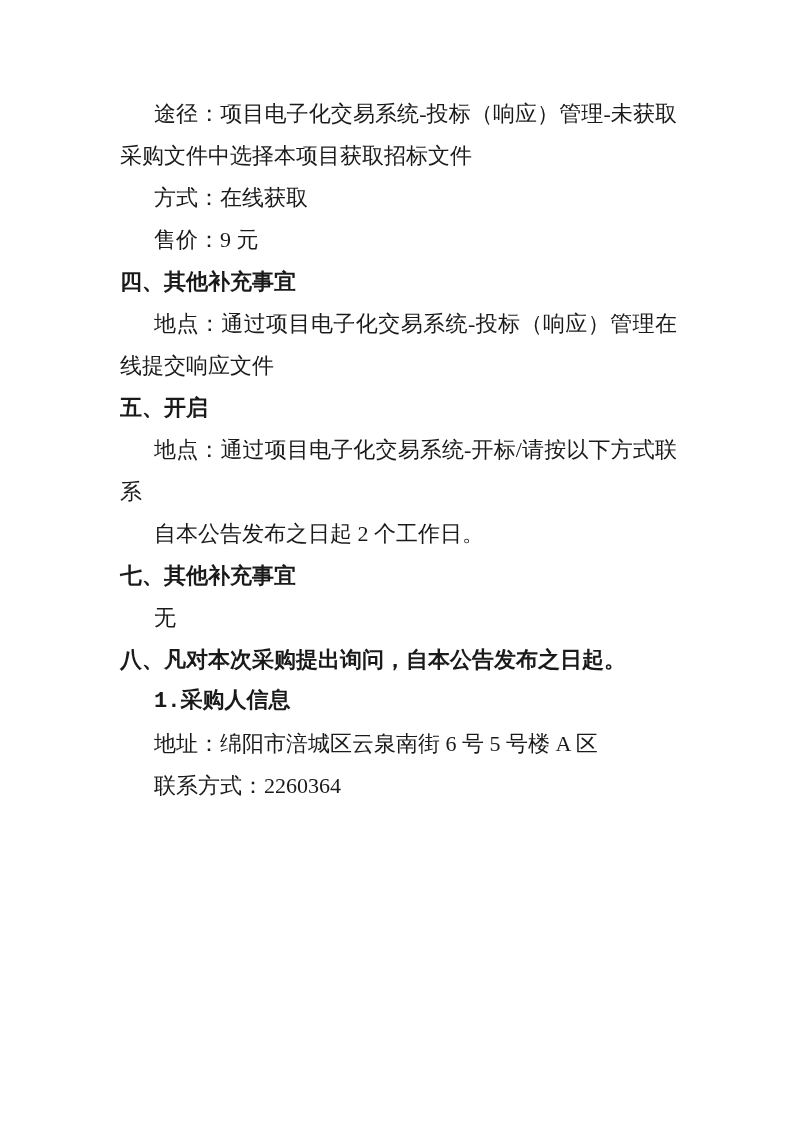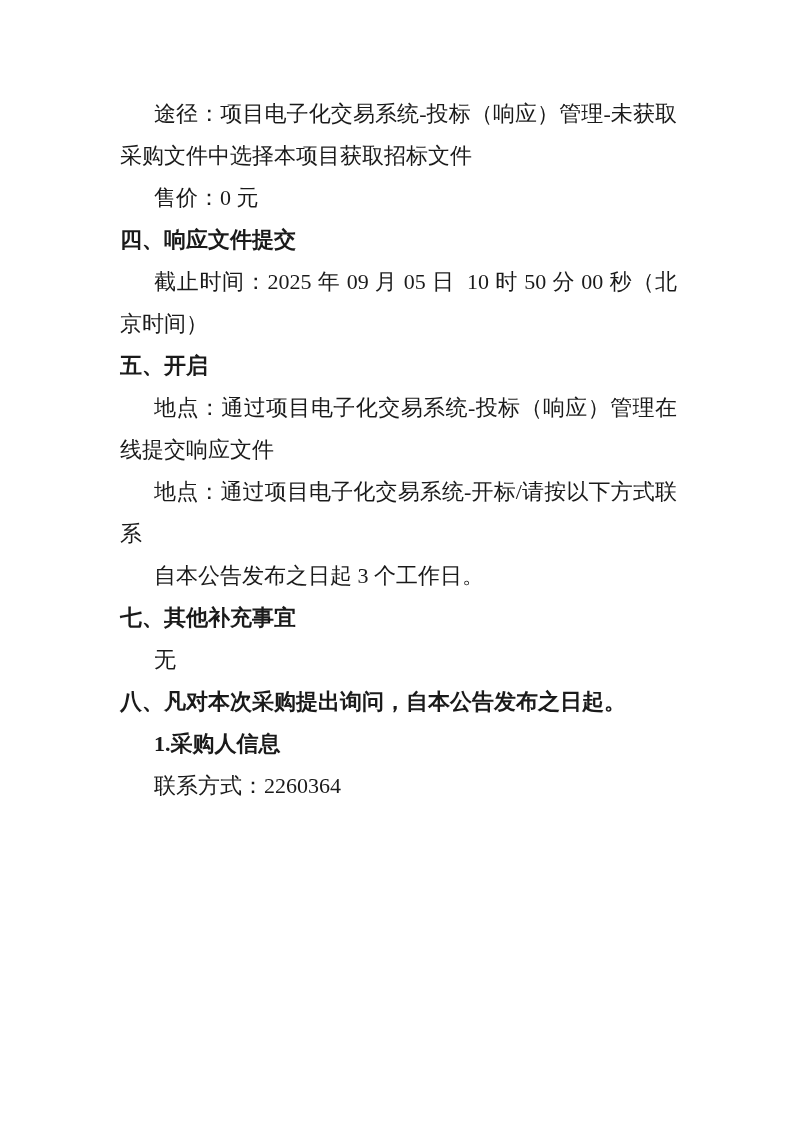--- a/index.html
+++ b/index.html
@@ -29,37 +29,38 @@
   }
   .para.body {
     text-indent: 34px;
   }
   .para.heading {
     font-family: "Liberation Sans", "DejaVu Sans", sans-serif;
     font-weight: 700;
     text-indent: 0;
   }
   .para.subheading {
-    font-family: Liberation Serif, serif;
+    font-family: Liberation Mono, monospace;
     font-weight: 700;
     text-indent: 34px;
   }
 </style>
 </head>
 <body>
 
 <div class="page">
   <div id="doc-content">
       <p class="para body">途径：项目电子化交易系统-投标（响应）管理-未获取采购文件中选择本项目获取招标文件</p>
-      <p class="para body">售价：0 元</p>
-      <p class="para heading">四、响应文件提交</p>
-      <p class="para body">截止时间：2025 年 09 月 05 日  10 时 50 分 00 秒（北京时间）</p>
+      <p class="para body">方式：在线获取</p>
+      <p class="para body">售价：9 元</p>
+      <p class="para heading">四、其他补充事宜</p>
+      <p class="para body">地点：通过项目电子化交易系统-投标（响应）管理在线提交响应文件</p>
       <p class="para heading">五、开启</p>
-      <p class="para body">地点：通过项目电子化交易系统-投标（响应）管理在线提交响应文件</p>
       <p class="para body">地点：通过项目电子化交易系统-开标/请按以下方式联系</p>
-      <p class="para body">自本公告发布之日起 3 个工作日。</p>
+      <p class="para body">自本公告发布之日起 2 个工作日。</p>
       <p class="para heading">七、其他补充事宜</p>
       <p class="para body">无</p>
       <p class="para heading">八、凡对本次采购提出询问，自本公告发布之日起。</p>
       <p class="para subheading">1.采购人信息</p>
+      <p class="para body">地址：绵阳市涪城区云泉南街 6 号 5 号楼 A 区</p>
       <p class="para body">联系方式：2260364</p>
     </div>
 </div>
 
 </body></html>

